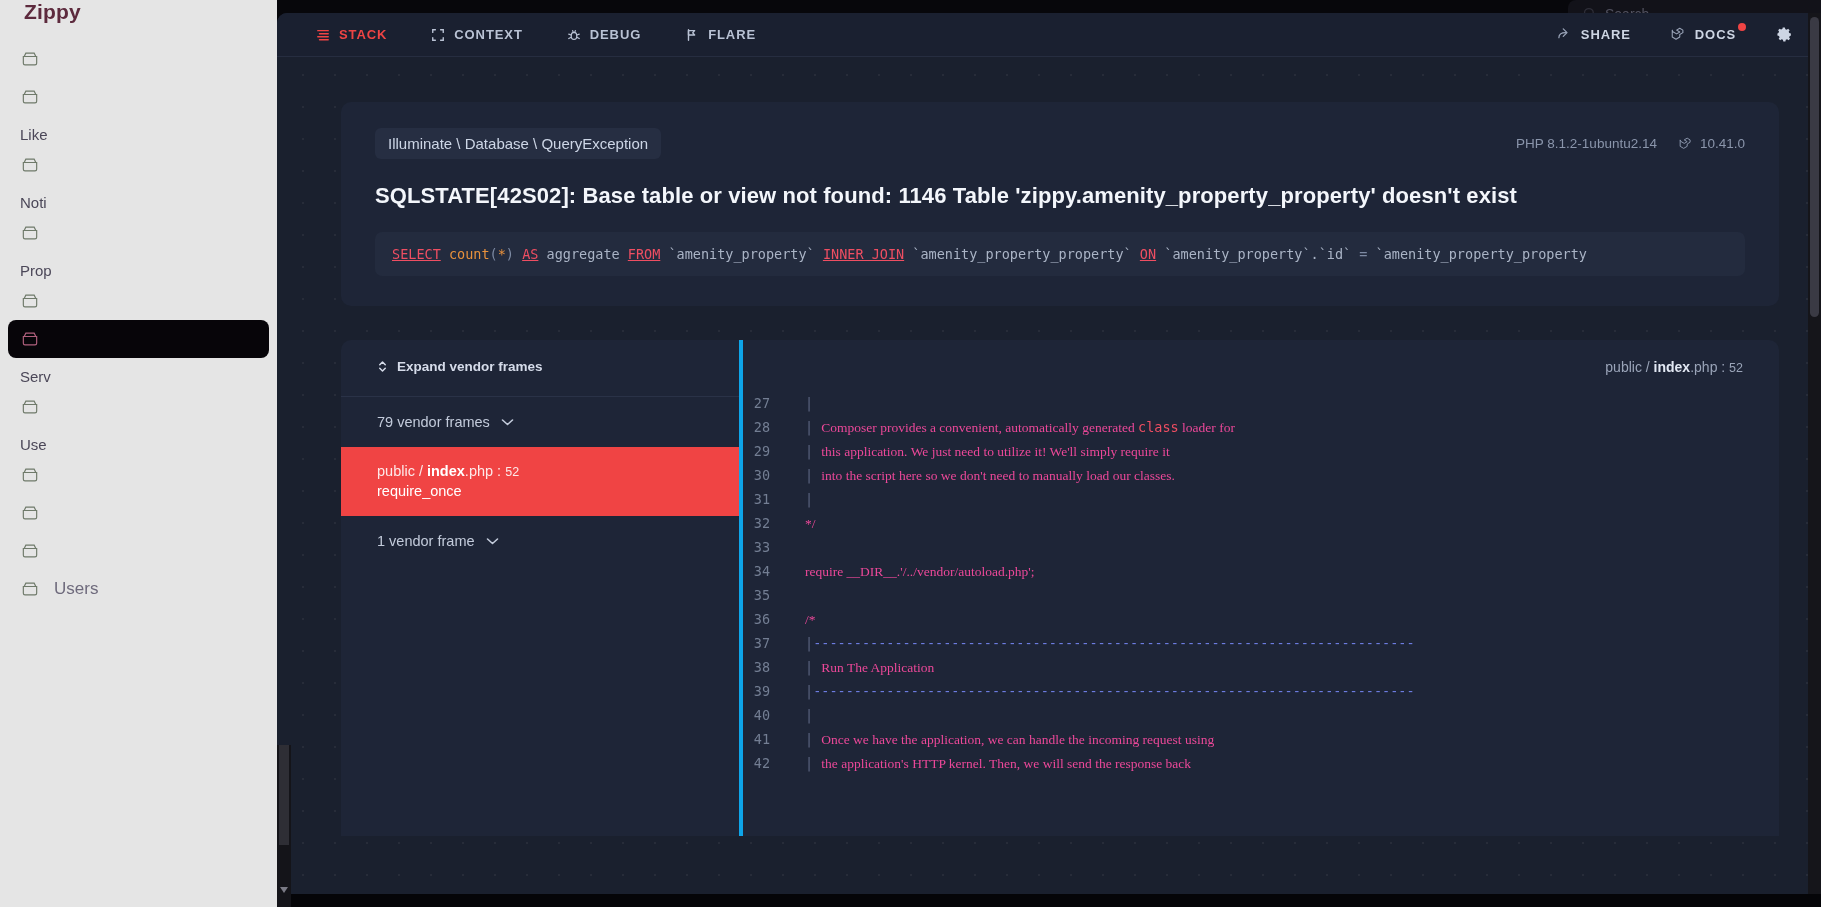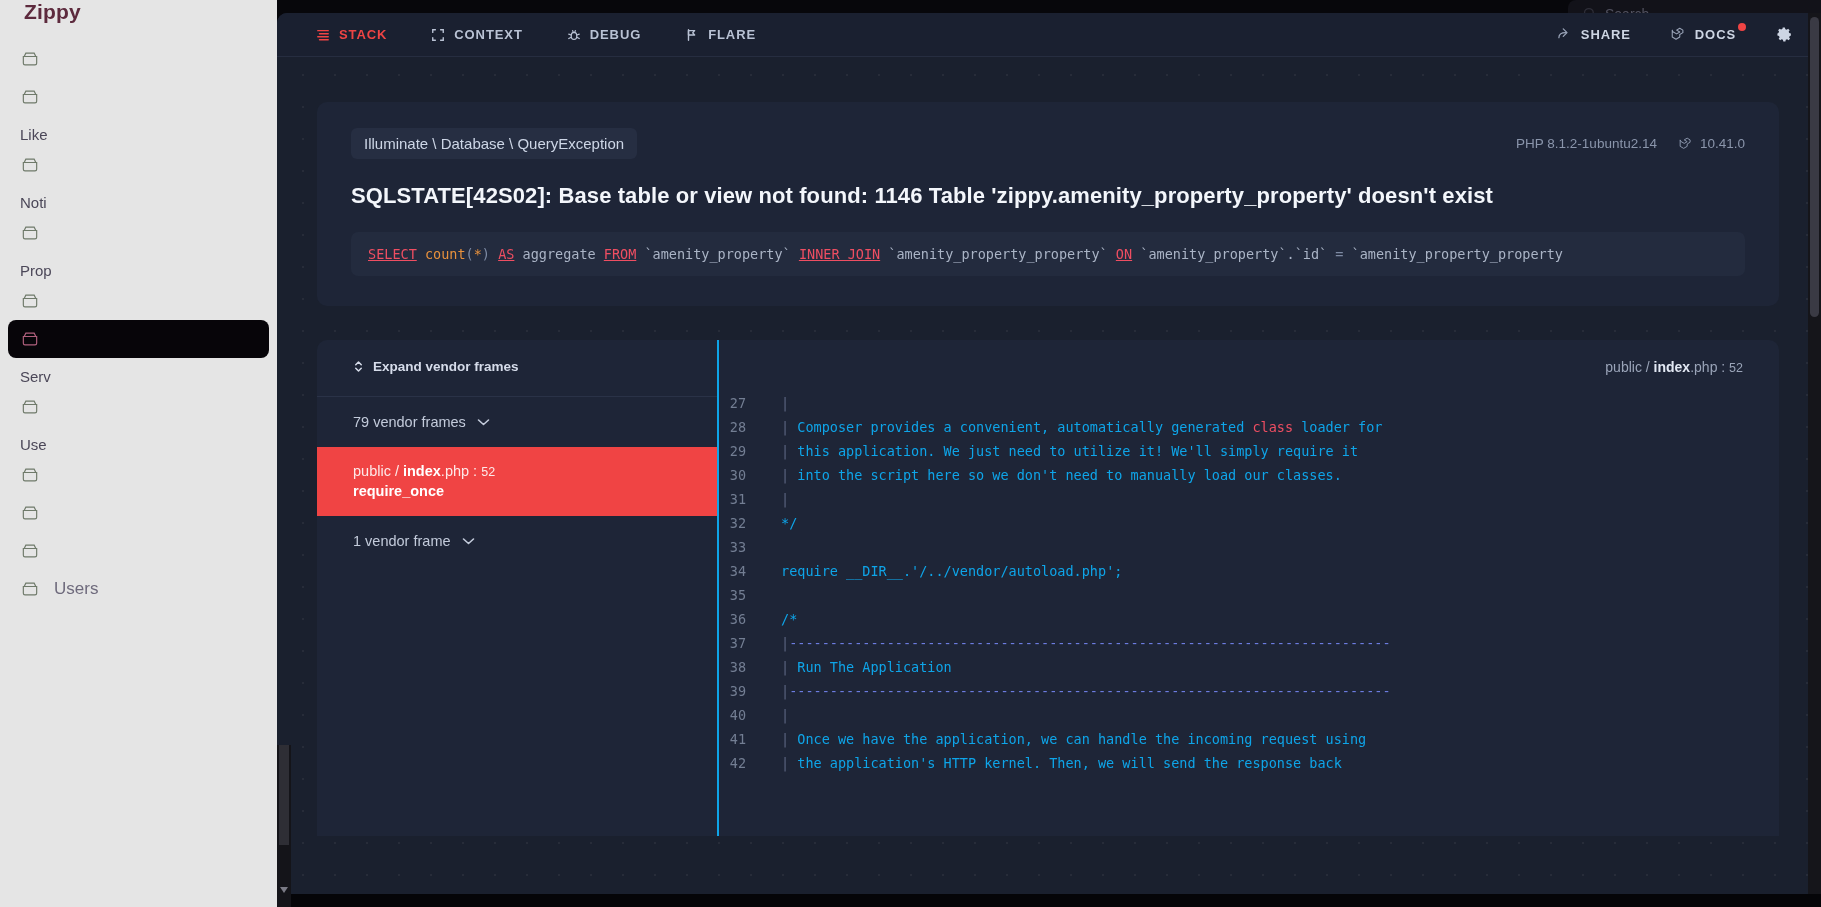--- a/index.html
+++ b/index.html
@@ -84,21 +84,21 @@
     font-size: 13px; font-weight: 700; letter-spacing: .9px; color: #cdd5e3;
   }
   .ig-action svg { width: 15px; height: 15px; }
   .dot-badge {
     position: absolute; right: -10px; top: -4px;
     width: 8px; height: 8px; border-radius: 50%; background: #ef4444;
   }
   .gear { width: 17px; height: 17px; }
 
   
-  .ig-body { position: relative; z-index: 2; padding: 45px 42px 0 40px; }
+  .ig-body { position: relative; z-index: 2; padding: 45px 42px 0 40px; margin-left: 24px; }
   .card {
     background: #1e2537;
     border-radius: 10px;
     padding: 26px 34px 30px 34px;
   }
   .card-head { display: flex; align-items: center; }
   .exc-badge {
     background: #262e42; border-radius: 6px;
     padding: 7px 13px; color: #cdd6e6; font-size: 15px;
   }
@@ -119,53 +119,53 @@
   .k { color: #ef4e62; text-decoration: underline; }
   .fn { color: #e8913c; }
   .op { color: #7d8aa3; }
 
   
   .stack {
     margin-top: 34px; display: flex;
     background: #1e2537; border-radius: 10px 10px 0 0;
     min-height: 496px;
   }
-  .frames { width: 402px; border-right: 2px solid #0ea5e9; }
+  .frames { width: 402px; border-right: 4px solid #0ea5e9; }
   .expand-row { padding: 19px 0 19px 36px; border-bottom: 1px solid #2a3247; }
   .expand-btn {
     display: inline-flex; align-items: center; gap: 9px;
     color: #d6dcea; font-size: 13.5px; font-weight: 700;
   }
   .expand-btn svg { width: 11px; height: 13px; }
   .frame-group {
     display: flex; align-items: center; gap: 11px;
     padding: 17px 0 17px 36px; color: #c3cbdb; font-size: 14.5px;
   }
   .frame-group svg { width: 13px; height: 8px; }
   .frame-active {
     background: #f04444; padding: 16px 0 17px 36px; color: #fff;
   }
   .frame-path { font-size: 14.5px; color: #fde9e9; }
   .frame-path b { color: #fff; font-weight: 700; }
   .frame-path .ln { font-size: 12.5px; }
-  .frame-method { font-size: 14.5px; font-weight: 700; margin-top: 4px; color: #fff; }
+  .frame-method { font-size: 14.5px; font-weight: 400; margin-top: 4px; color: #fff; }
 
   .codepane { flex: 1; position: relative; }
   .code-head {
     text-align: right; padding: 19px 36px 6px 0;
     color: #9aa4b8; font-size: 14px;
   }
   .code-head b { color: #e3e9f4; font-weight: 700; }
   .code-head .ln { font-size: 12.5px; }
   .code-lines { padding: 14px 0 0 0; }
   .cl { display: flex; align-items: flex-start; height: 24px; font-family: "DejaVu Sans Mono", monospace; font-size: 13.5px; }
   .cl .num { width: 62px; text-align: center; color: #737e93; padding-right: 24px; flex: none; }
   .cl .src { color: #6c7ce0; white-space: pre; }
   .cl .src .pipe { color: #5b6480; }
-  .cl .src .cm { color: #0ea5e9; }
+  .cl .src .cm { color: #ec4899; font-family: Liberation Serif, serif; }
   .cl .src .kw { color: #ef4e62; }
   .cl .src .dash { color: #6c7ce0; }
 
   
   .vscroll {
     position: absolute; right: 0; top: 0; width: 13px; height: 881px;
     background: #15151a; z-index: 5;
   }
   .vscroll .thumb {
     position: absolute; left: 2px; top: 4px; width: 9px; height: 300px;

